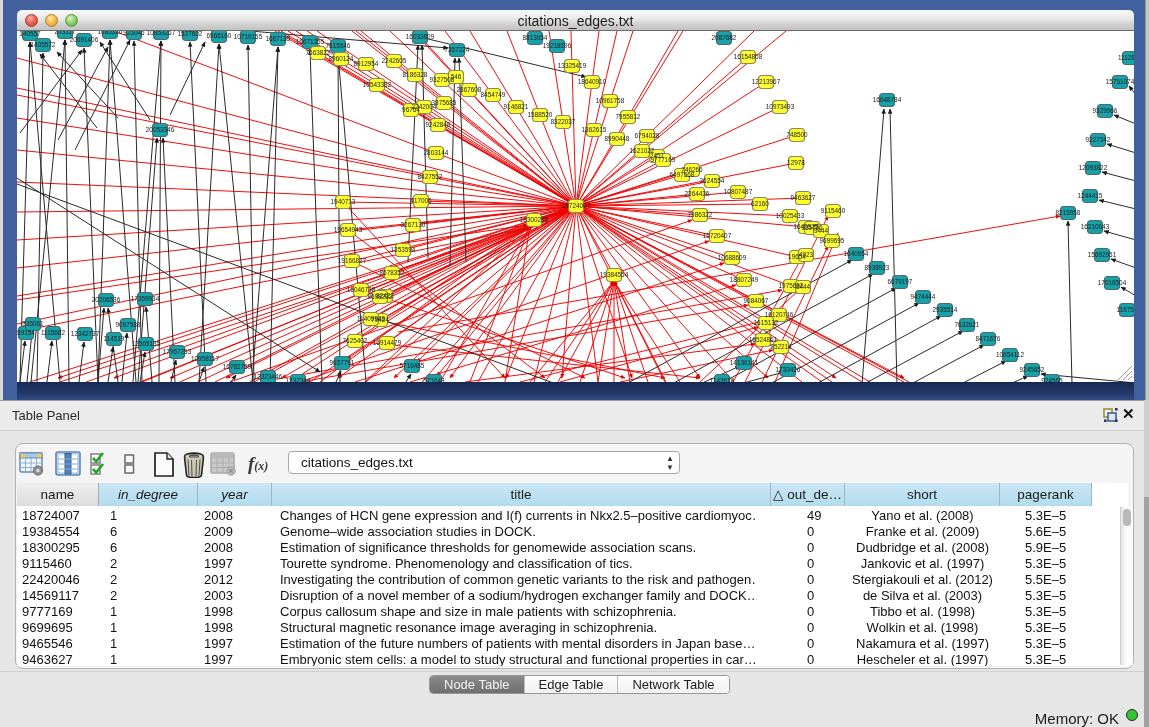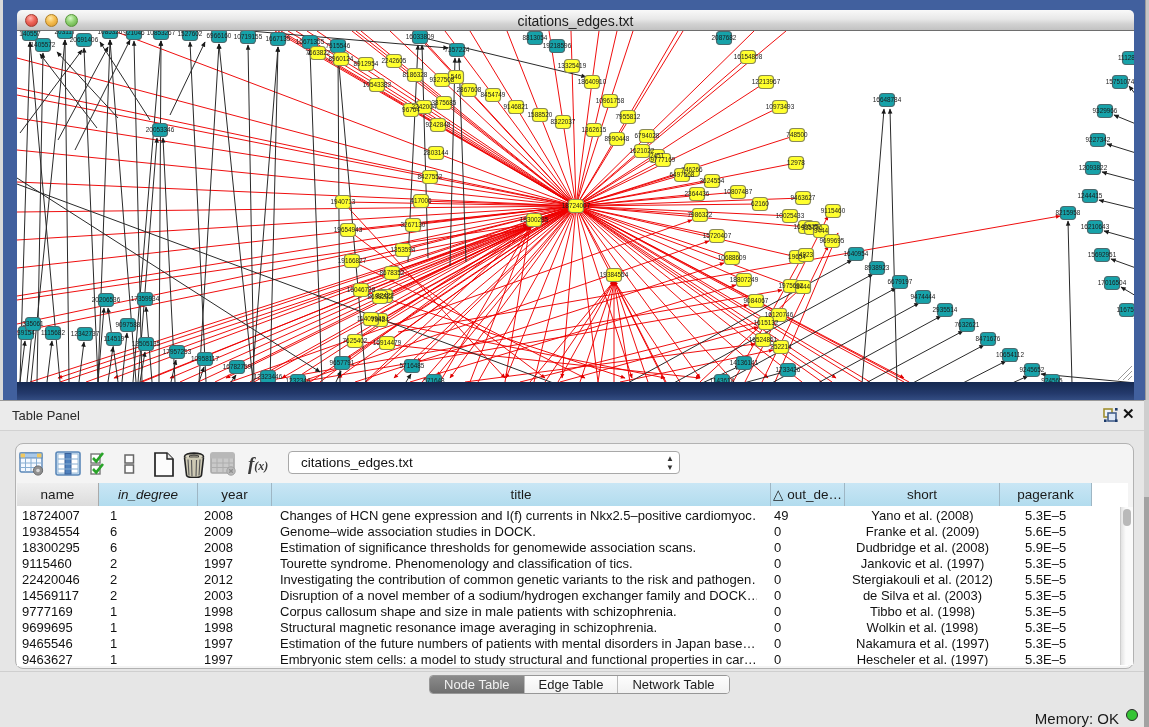--- a/index.html
+++ b/index.html
@@ -33,21 +33,21 @@
 #combo .cl { position:absolute; left:12px; top:3px; font-size:13.5px; color:#111; }
 #combo .arr { position:absolute; right:5px; top:2px; font-size:8px; color:#333; line-height:9px; text-align:center; }
 #thead { position:absolute; left:17px; top:483px; width:1111px; height:23px; background:#fff;padding-left:36px; }
 .hc { position:absolute; top:0; height:23px; border-right:1px solid #9eb6c4; background:linear-gradient(#c9e6f5,#b2dcee);
   font-size:13.5px; color:#1a1a1a; text-align:center; line-height:23px; }
 #hc0 { background:linear-gradient(#efefef,#dcdcdc); border-right:1px solid #aaa; }
 #tbody { position:absolute; left:17px; top:506px; width:1111px; height:160px; background:#fff; overflow:hidden; }
 .tr { position:absolute; left:0; width:1111px; height:16px; font-size:13px; line-height:17px; color:#111; }
 .tr span { position:absolute; top:0; white-space:nowrap; }
 .c0 { left:5px; } .c1 { left:93px; } .c2 { left:187px; } .c3 { left:263px; width:477px; overflow:hidden; }
-.c4 { left:757px; } .c5 { left:828px; width:155px; text-align:center; } .c6 { left:1008px; }
+.c4 { left:790px; } .c5 { left:828px; width:155px; text-align:center; } .c6 { left:1008px; }
 #vsb { position:absolute; left:1120px; top:507px; width:13px; height:158px; background:linear-gradient(90deg,#e2e2e2,#fbfbfb 40%); border-left:1px solid #cfcfcf; }
 #vsb .th { position:absolute; left:2px; top:2px; width:8px; height:17px; background:#b9b9b9; border-radius:4px; }
 #tabs { position:absolute; left:429px; top:675px; height:19px; border:1px solid #979797; border-radius:4px;
   display:flex; overflow:hidden; background:#fff;text-align:right; }
 .tab { font-size:13px; color:#1c1c1c; padding:0 14px; line-height:17px; background:linear-gradient(#fdfdfd,#f1f1f1); }
 .tab.sel { background:linear-gradient(#8b8b8b,#6f6f6f); color:#f2f2f2; }
 .tab + .tab { border-left:1px solid #bbb; }
 #botline { position:absolute; left:0; top:671px; width:1149px; border-top:1px solid #cfcfcf; }
 #mem { position:absolute; right:30px; top:710px; font-size:15px; color:#1a1a1a; }
 #memdot { position:absolute; right:11px; top:709px; width:12px; height:12px; border-radius:50%;
@@ -692,21 +692,21 @@
 <path d="M19.2 18.2 l3.6 3.6 M22.8 18.2 l-3.6 3.6" stroke="#8f8f8f" stroke-width="1.4"></path>
 </svg>
     <div class="fx" style="left:248px"><i>f</i><span>(x)</span></div>
     <div id="combo">
       <span class="cl">citations_edges.txt</span>
       <div class="arr">▲<br>▼</div>
     </div>
     <div id="thead">
       <div class="hc" id="hc0" style="left:0;width:82px;">name</div>
       <div class="hc" style="left:82px;width:99px;font-style:italic;">in_degree</div>
-      <div class="hc" style="left:181px;width:74px;">year</div>
+      <div class="hc" style="left:181px;width:74px;font-style:italic;">year</div>
       <div class="hc" style="left:255px;width:499px;">title</div>
       <div class="hc" style="left:754px;width:74px;">△ out_de…</div>
       <div class="hc" style="left:828px;width:155px;">short</div>
       <div class="hc" style="left:983px;width:92px;">pagerank</div>
     </div>
     <div id="tbody">
       <div class="tr" style="top:1px">
 <span class="c0">18724007</span>
         <span class="c1">1</span>
         <span class="c2">2008</span>

